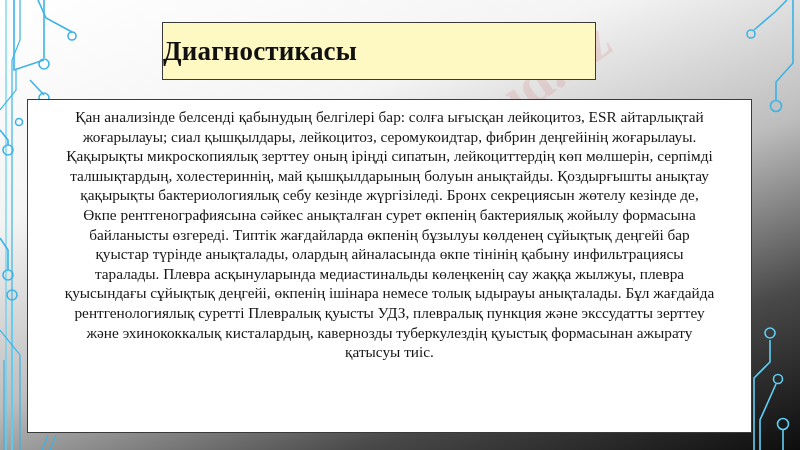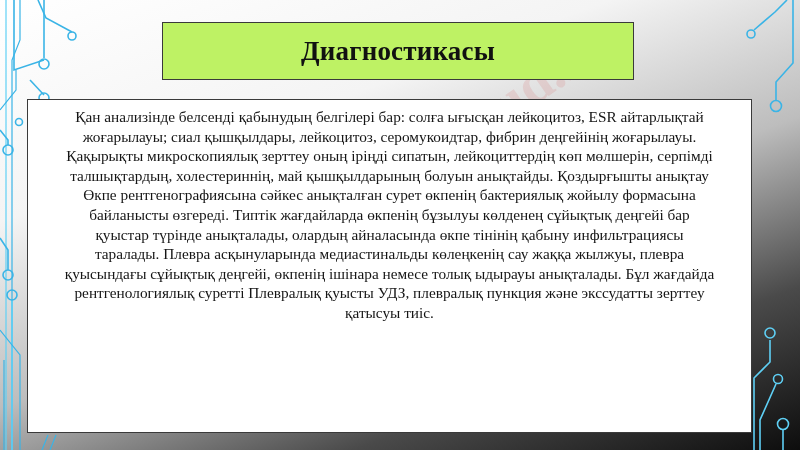--- a/index.html
+++ b/index.html
@@ -4,23 +4,23 @@
 <style>
   html, body { margin: 0; padding: 0; }
   body {
     width: 800px; height: 450px; overflow: hidden; position: relative;
     background: linear-gradient(160deg, #ffffff 0%, #f4f4f4 30%, #bdbdbd 55%, #4a4a4a 78%, #0d0d0d 100%);
     font-family: "Liberation Serif", "DejaVu Serif", serif;
   }
   .slide { position: absolute; inset: 0; }
   .circuit { position: absolute; top: 0; left: 0; width: 800px; height: 450px; pointer-events: none; }
   .title-box {
-    position: absolute; left: 162px; top: 22px; width: 472px; height: 58px;
-    background: #bef264; border: 1.5px solid #3a3a3a; box-sizing: border-box;
-    display: flex; align-items: center; justify-content: center;
+    position: absolute; left: 162px; top: 22px; width: 434px; height: 58px;
+    background: #fef9c3; border: 1.5px solid #3a3a3a; box-sizing: border-box;
+    display: flex; align-items: center; justify-content: flex-start;
   }
   .title-text {
     font-family: "Liberation Serif", serif; font-weight: bold;
     font-size: 27px; color: #111; letter-spacing: 0.2px;
   }
   .body-box {
     position: absolute; left: 27px; top: 99px; width: 725px; height: 334px;
     background: #ffffff; border: 1.5px solid #3a3a3a; box-sizing: border-box;
     padding: 7px 10px 0 10px;
   }
@@ -84,23 +84,25 @@
   <div class="title-box">
     <span class="title-text">Диагностикасы</span>
   </div>
 
   <div class="body-box">
     <p class="body-text">
       <span class="line">Қан анализінде белсенді қабынудың белгілері бар: солға ығысқан лейкоцитоз, ESR айтарлықтай</span>
       <span class="line">жоғарылауы; сиал қышқылдары, лейкоцитоз, серомукоидтар, фибрин деңгейінің жоғарылауы.</span>
       <span class="line">Қақырықты микроскопиялық зерттеу оның іріңді сипатын, лейкоциттердің көп мөлшерін, серпімді</span>
       <span class="line">талшықтардың, холестериннің, май қышқылдарының болуын анықтайды. Қоздырғышты анықтау</span>
+      <span class="line">қақырықты бактериологиялық себу кезінде жүргізіледі. Бронх секрециясын жөтелу кезінде де,</span>
       <span class="line">Өкпе рентгенографиясына сәйкес анықталған сурет өкпенің бактериялық жойылу формасына</span>
       <span class="line">байланысты өзгереді. Типтік жағдайларда өкпенің бұзылуы көлденең сұйықтық деңгейі бар</span>
       <span class="line">қуыстар түрінде анықталады, олардың айналасында өкпе тінінің қабыну инфильтрациясы</span>
       <span class="line">таралады. Плевра асқынуларында медиастинальды көлеңкенің сау жаққа жылжуы, плевра</span>
       <span class="line">қуысындағы сұйықтық деңгейі, өкпенің ішінара немесе толық ыдырауы анықталады. Бұл жағдайда</span>
       <span class="line">рентгенологиялық суретті Плевралық қуысты УДЗ, плевралық пункция және экссудатты зерттеу</span>
+      <span class="line">және эхинококкалық кисталардың, кавернозды туберкулездің қуыстық формасынан ажырату</span>
       <span class="line">қатысуы тиіс.</span>
     </p>
   </div>
 
 </div>
 
 </body></html>

